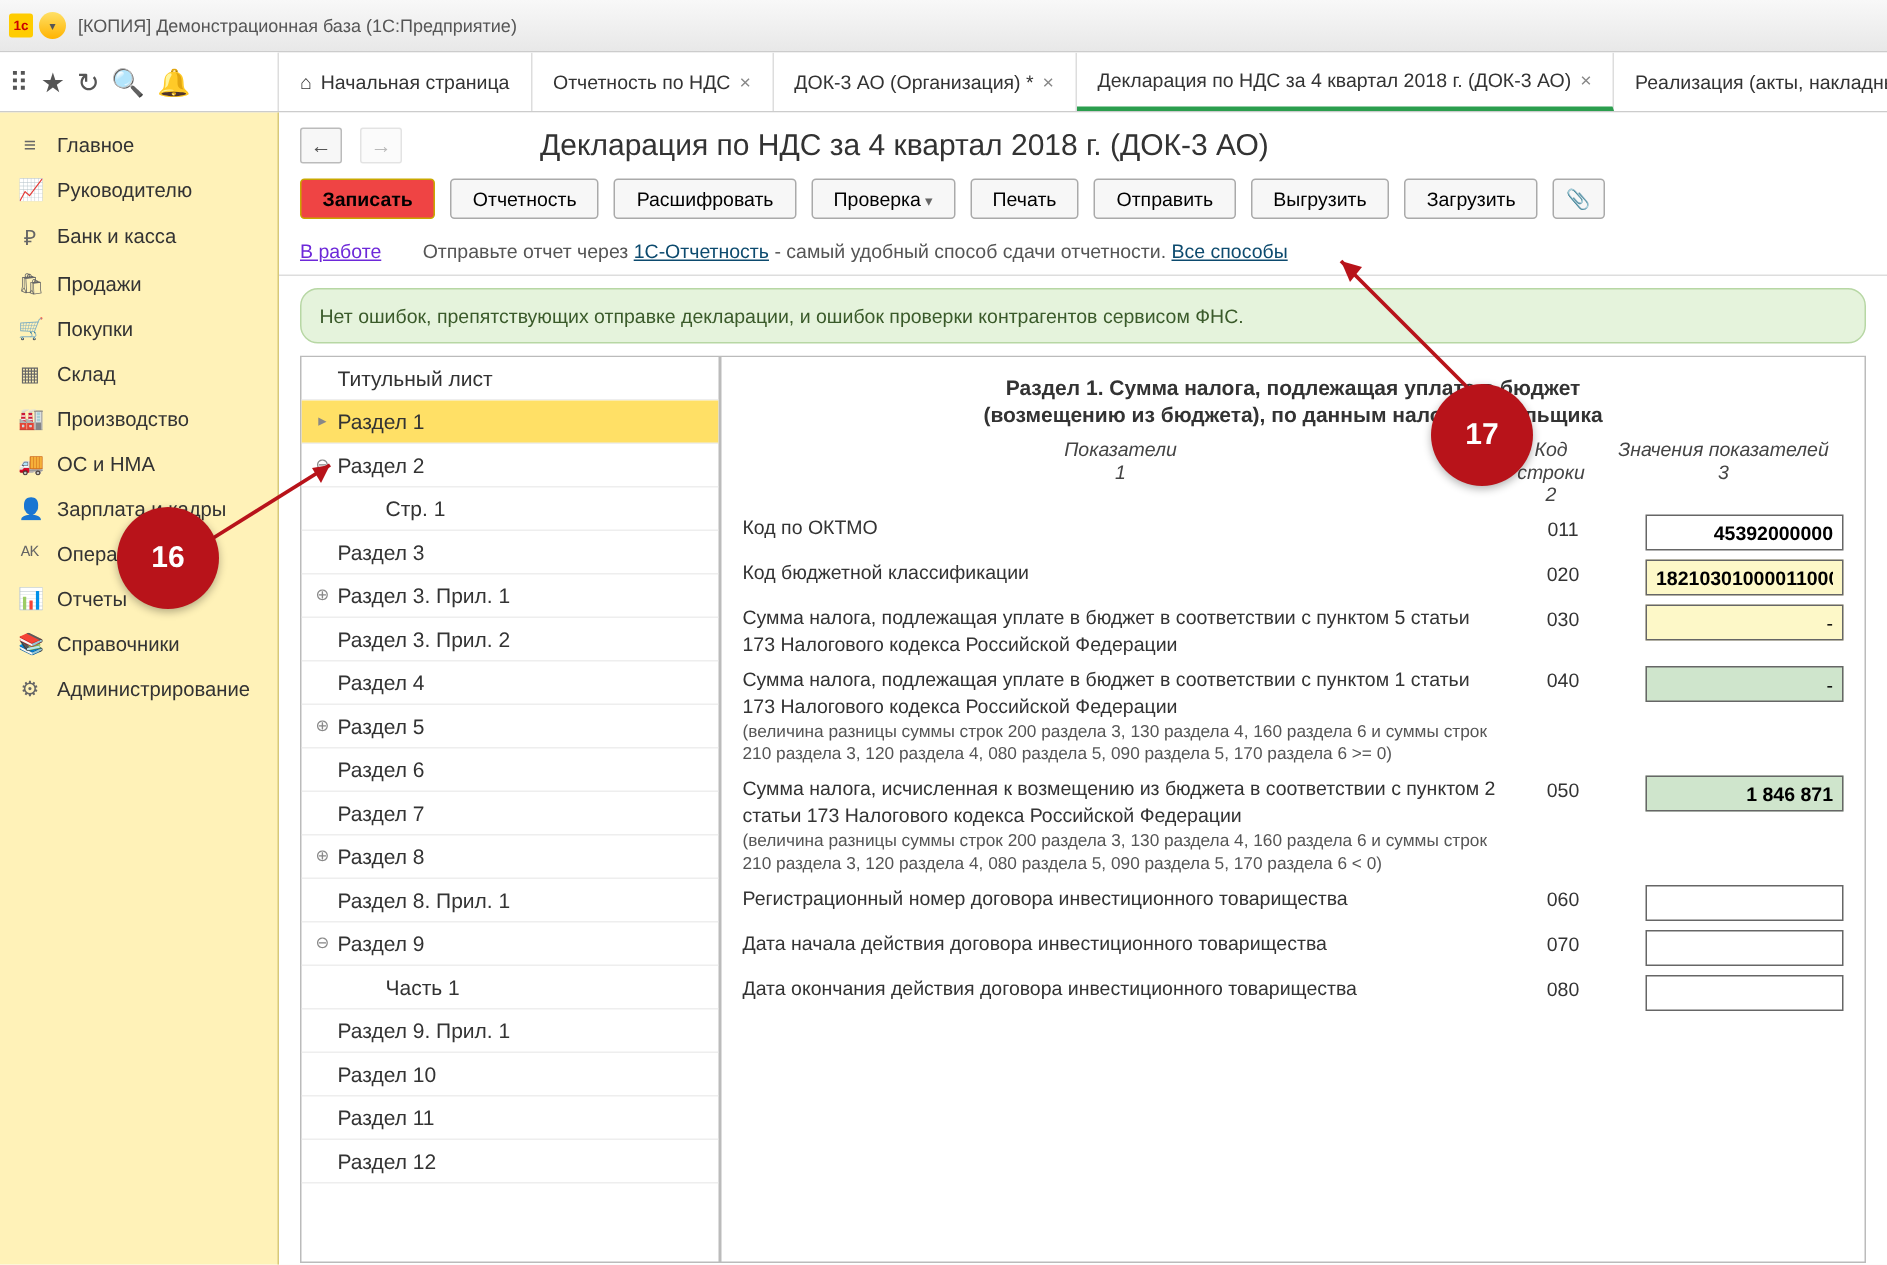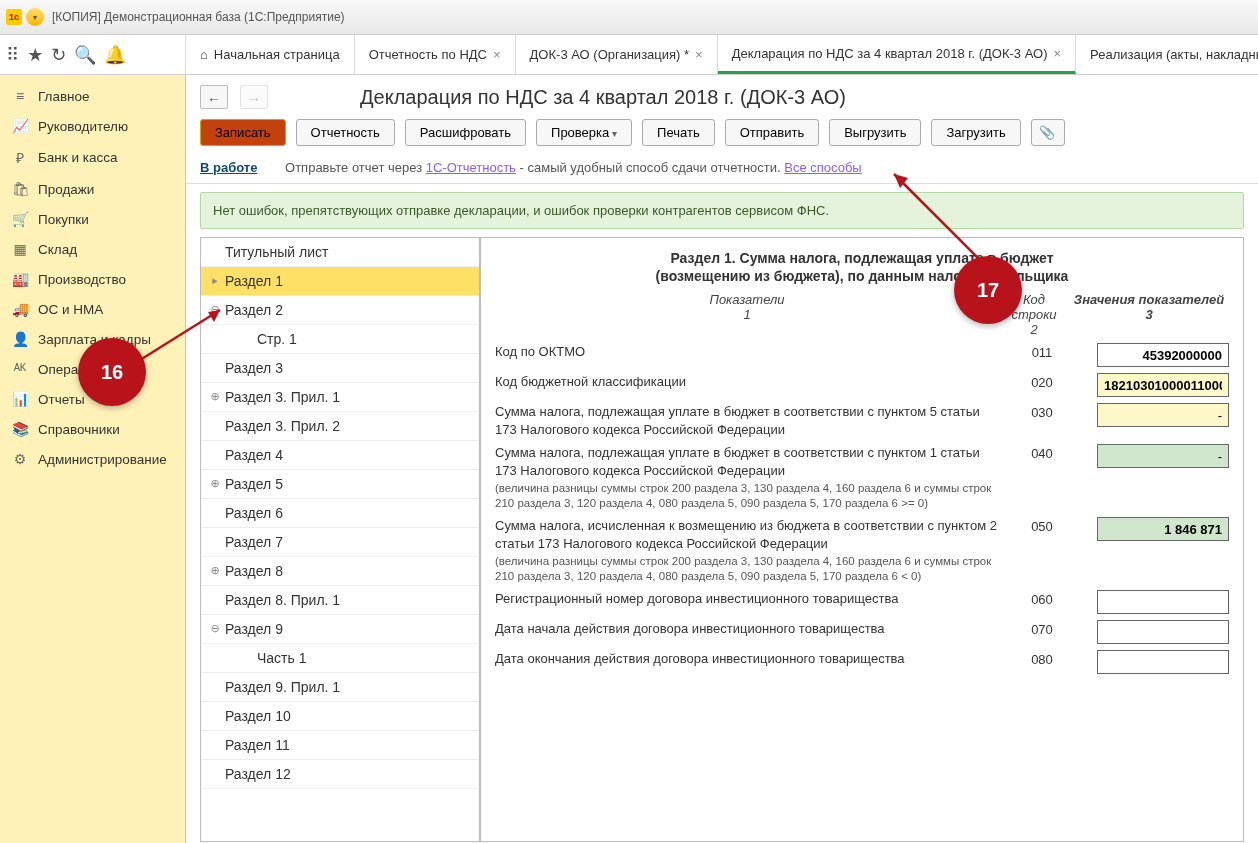--- a/index.html
+++ b/index.html
@@ -17,40 +17,40 @@
   .main { display:flex; height: calc(843px - 26px - 40px); }
   .sidebar { width:186px; background:#fff2b8; border-right:1px solid #d8c97a; padding-top:6px; }
   .sidebar-item { display:flex; align-items:center; gap:10px; padding:7px 12px; font-size:13.5px; color:#333; cursor:pointer; }
   .sidebar-item .sicon { width:16px; text-align:center; font-size:14px; color:#666;}
   .content { flex:1; background:#fff; display:flex; flex-direction:column; overflow:hidden;}
   .header-row { padding: 10px 14px 4px; display:flex; align-items:center; gap:12px; }
   .navbtn { width:28px; height:24px; border:1px solid #bbb; background:#f7f7f7; display:inline-flex; align-items:center; justify-content:center; cursor:pointer; font-size:14px; color:#555; border-radius:2px;}
   .page-title { font-size:20px; font-weight:normal; margin-left:80px;}
   .toolbar { padding: 6px 14px 10px; display:flex; gap:10px; align-items:center; }
   .btn { border:1px solid #aaa; background:#f7f7f7; padding:5px 14px; font-size:13px; border-radius:3px; cursor:pointer; }
-  .btn.primary { background:#c2410c; border-color:#c9a800; font-weight:normal; }
+  .btn.primary { background:#ef4444; border-color:#c9a800; font-weight:bold; }
   .btn.dropdown::after { content:" ▾"; font-size:10px; color:#666;}
   .btn.icon { padding:5px 8px; }
   .status-row { padding: 4px 14px 8px; font-size:13px; color:#555; border-bottom:1px solid #ddd;}
-  .status-row a { color:#8b5cf6; }
-  .status-row .work { color:#0c4a6e; text-decoration:underline; font-weight:bold; margin-right:24px;}
-  .validate-banner { margin: 8px 14px; padding: 10px 12px; background:#e5f3dc; border:1px solid #b7d7a4; font-size:13px; color:#3a5a2a; border-radius:2px;}
+  .status-row a { color:#0c4a6e; }
+  .status-row .work { color:#6d28d9; text-decoration:underline; font-weight:normal; margin-right:24px;}
+  .validate-banner { margin: 8px 14px; padding: 10px 12px; background:#e5f3dc; border:1px solid #b7d7a4; font-size:13px; color:#3a5a2a; border-radius:12px;}
   .split { flex:1; display:flex; padding:0 14px 10px; overflow:hidden;}
   .tree { width:280px; border:1px solid #bbb; background:#fff; overflow-y:auto; font-size:14px; }
   .tree-item { padding:6px 10px 6px 24px; border-bottom:1px solid #eee; cursor:pointer; position:relative; }
   .tree-item.indent2 { padding-left:56px; }
   .tree-item.selected { background:#ffe066; }
   .tree-item .expander { position:absolute; left:8px; top:7px; font-size:11px; color:#888; width:12px; text-align:center;}
   .form { flex:1; border:1px solid #bbb; background:#fff; overflow-y:auto; padding:8px 14px; }
   .form-title { text-align:center; font-weight:bold; font-size:14px; margin:4px 0 2px;}
   .form-subtitle { text-align:center; font-weight:bold; font-size:14px; margin-bottom:8px;}
   .col-headers { display:flex; font-style:italic; color:#444; font-size:13px; margin-bottom:6px;}
   .col-headers .c1 { flex:1; text-align:center;}
   .col-headers .c2 { width:70px; text-align:center;}
-  .col-headers .c3 { width:160px; text-align:center;font-weight:bold;}
+  .col-headers .c3 { width:160px; text-align:center;}
   .field-row { display:flex; align-items:flex-start; margin:6px 0; gap:8px; }
   .field-row .label { flex:1; font-size:13px; line-height:1.35;}
   .field-row .small { font-size:11.5px; color:#555; line-height:1.3; display:block; margin-top:2px;}
   .field-row .code { width:60px; text-align:center; font-size:13px; padding-top:2px;}
   .field-row .value { width:149px;padding-left:17px; }
   .inp { width:100%; border:1px solid #666; padding:3px 6px; font-size:13px; height:24px; text-align:left; }
   .inp.num { text-align:right; font-weight:bold; }
   .inp.yellow { background:#fdf8c8; }
   .inp.green { background:#cfe5cc; }
   .inp.dashed { text-align:right; }

